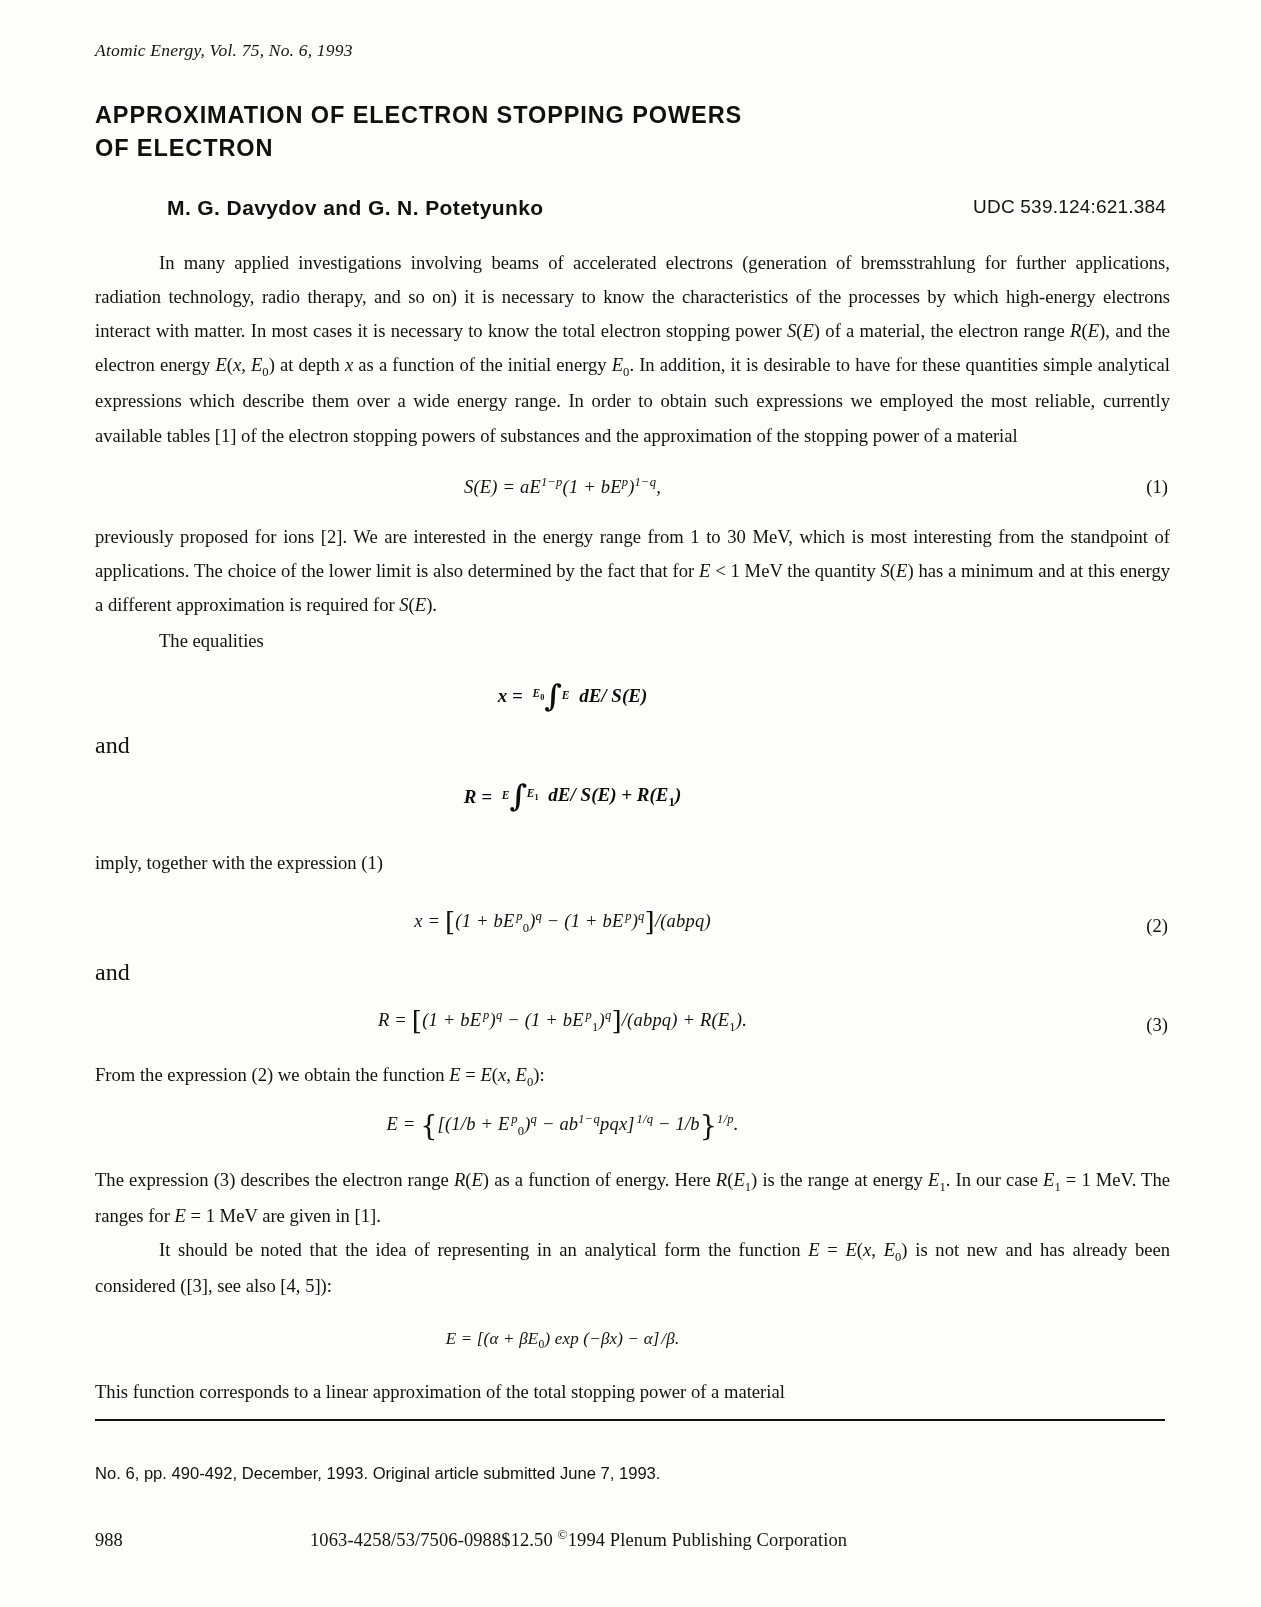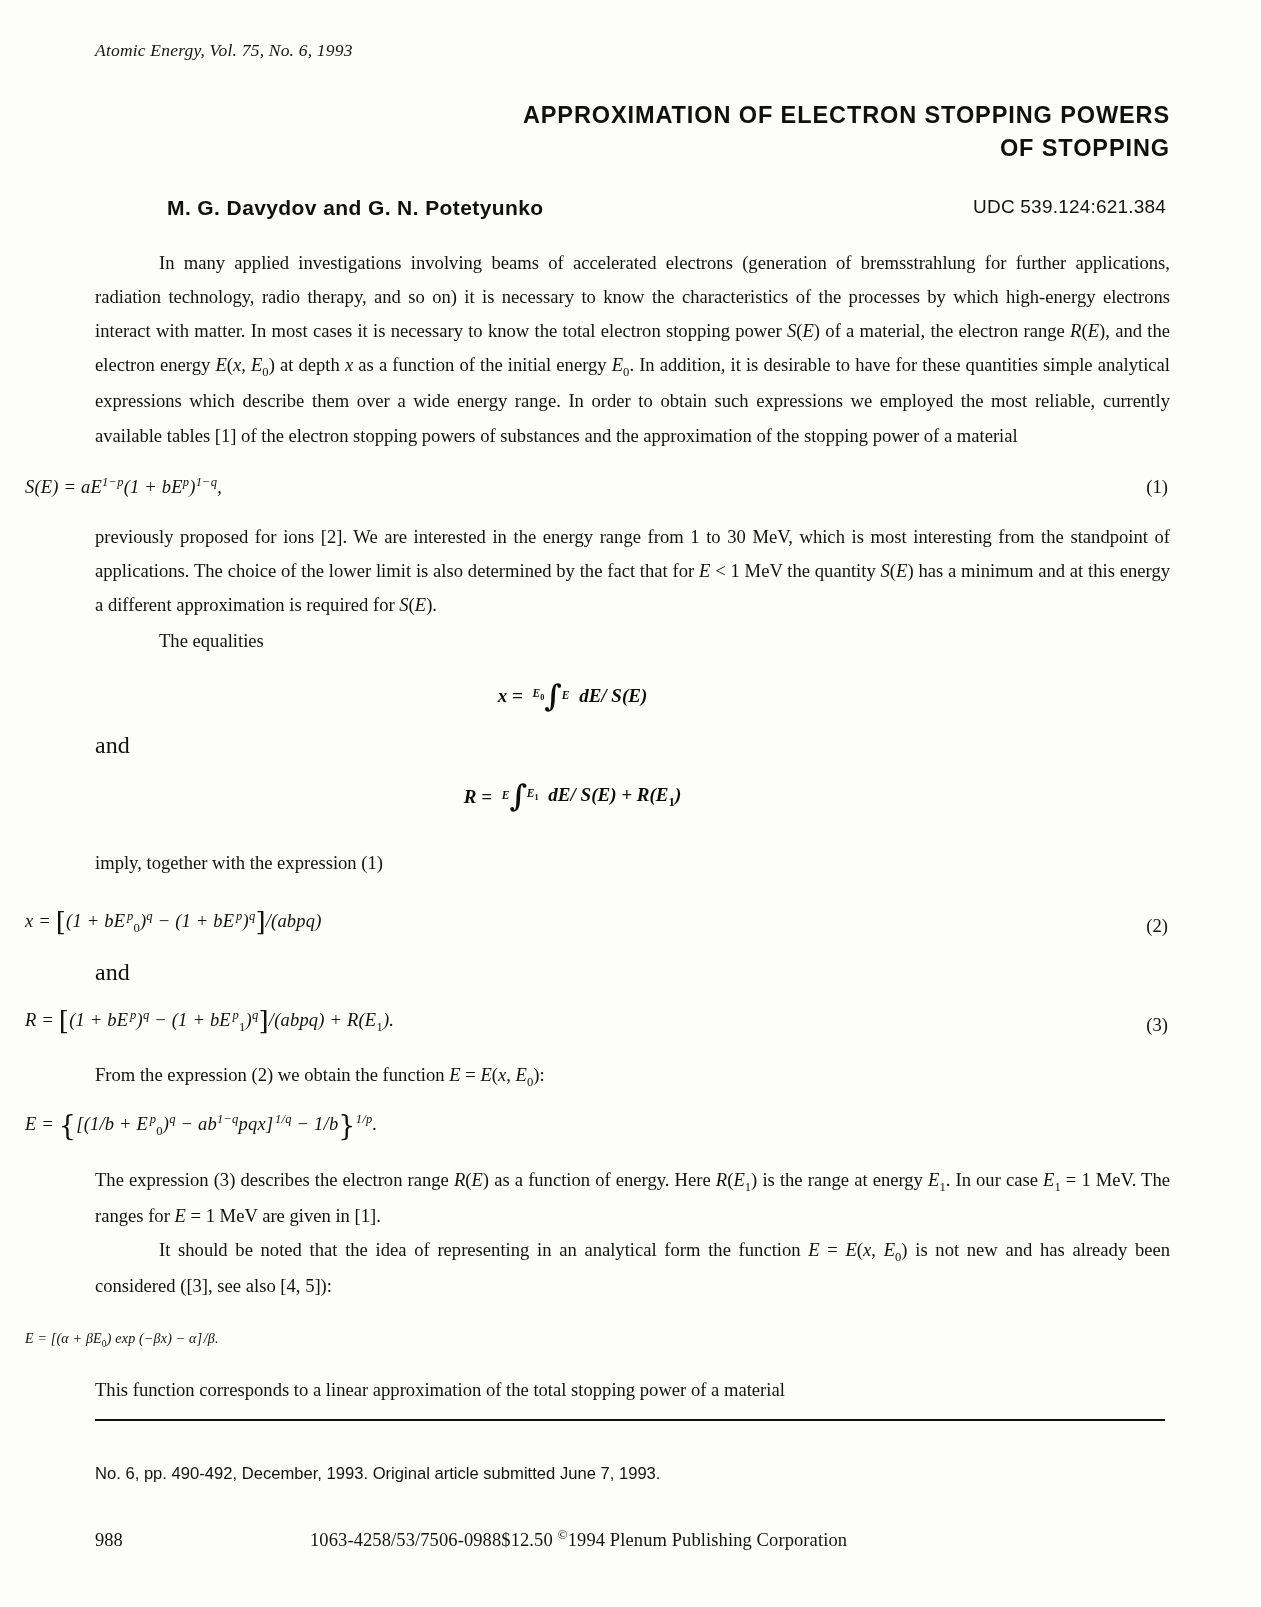--- a/index.html
+++ b/index.html
@@ -37,21 +37,20 @@
 
   
   .article-title {
     margin-top: 38px;
     font-family: "Liberation Sans", sans-serif;
     font-weight: bold;
     font-size: 23.5px;
     letter-spacing: 0.9px;
     line-height: 1.42;
     color: #101010;
-    text-align: right;
   }
   .article-title .tline { display: block; }
 
   
   .author-row {
     margin-top: 30px;
     display: flex;
     align-items: flex-start;
     justify-content: space-between;
   }
@@ -85,20 +84,21 @@
   p.tight { margin-top: 2px; }
 
   .math, i, em { font-style: italic; }
   .up { vertical-align: super; font-size: 0.68em; font-style: italic; }
   .sub { vertical-align: sub; font-size: 0.68em; font-style: normal; }
 
   
   .eq-row {
     position: relative;
     margin: 22px 0;
+    text-align: center;
   }
   .eq {
     display: inline-block;
     font-size: 18.5px;
     font-style: italic;
     letter-spacing: 0.2px;
     color: #111111;
     white-space: nowrap;
   }
   .eq-num {
@@ -213,21 +213,21 @@
 </head>
 <body>
 
 <div class="page">
   <div class="content">
 
     <div class="journal-line">Atomic Energy, Vol. 75, No. 6, 1993</div>
 
     <div class="article-title">
       <span class="tline">APPROXIMATION OF ELECTRON STOPPING POWERS</span>
-      <span class="tline">OF STOPPING</span>
+      <span class="tline">OF ELECTRON</span>
     </div>
 
     <div class="author-row">
       <div class="authors">M. G. Davydov and G. N. Potetyunko</div>
       <div class="udc">UDC 539.124:621.384</div>
     </div>
 
     <p class="body first indent"><span>In many applied investigations involving beams of accelerated electrons (generation of bremsstrahlung for further applications, radiation technology, radio therapy, and so on) it is necessary to know the characteristics of the processes by which high-energy electrons interact with matter. In most cases it is necessary to know the total electron stopping power </span><span class="math">S</span>(<span class="math">E</span>)<span> of a material, the electron range </span><span class="math">R</span>(<span class="math">E</span>)<span>, and the electron energy </span><span class="math">E</span>(<span class="math">x</span>, <span class="math">E</span><span class="sub">0</span>)<span> at depth </span><span class="math">x</span><span> as a function of the initial energy </span><span class="math">E</span><span class="sub">0</span><span>. In addition, it is desirable to have for these quantities simple analytical expressions which describe them over a wide energy range. In order to obtain such expressions we employed the most reliable, currently available tables [1] of the electron stopping powers of substances and the approximation of the stopping power of a material</span></p>
 
     <div class="eq-row">
@@ -283,21 +283,21 @@
 
     <div class="eq-row" style="margin-top:16px">
       <span class="eq eq-shift">E = <span class="bigbrace">{</span>[(1/b + E <span class="up">p</span><span class="sub">0</span>)<span class="up">q</span> − ab<span class="up">1−q</span>pqx] <span class="up">1/q</span> − 1/b<span class="bigbrace">}</span><span class="up">1/p</span>.</span>
     </div>
 
     <p class="body" style="margin-top:12px"><span>The expression (3) describes the electron range </span><span class="math">R</span>(<span class="math">E</span>)<span> as a function of energy. Here </span><span class="math">R</span>(<span class="math">E</span><span class="sub">1</span>)<span> is the range at energy </span><span class="math">E</span><span class="sub">1</span><span>. In our case </span><span class="math">E</span><span class="sub">1</span><span> = 1 MeV. The ranges for </span><span class="math">E</span><span> = 1 MeV are given in [1].</span></p>
 
     <p class="body indent"><span>It should be noted that the idea of representing in an analytical form the function </span><span class="math">E</span>&nbsp;=&nbsp;<span class="math">E</span>(<span class="math">x</span>, <span class="math">E</span><span class="sub">0</span>)<span> is not new and has already been considered ([3], see also [4, 5]):</span></p>
 
     <div class="eq-row" style="margin-top:26px">
-      <span class="eq eq-shift" style="font-size:14px">E = [(α + βE<span class="sub">0</span>) exp (−βx) − α] /β.</span>
+      <span class="eq eq-shift" style="font-size:17px">E = [(α + βE<span class="sub">0</span>) exp (−βx) − α] /β.</span>
     </div>
 
     <p class="body" style="margin-top:24px">This function corresponds to a linear approximation of the total stopping power of a material</p>
 
 
   </div>
 
   <div class="footer-rule"></div>
 
   <div class="footnote">

